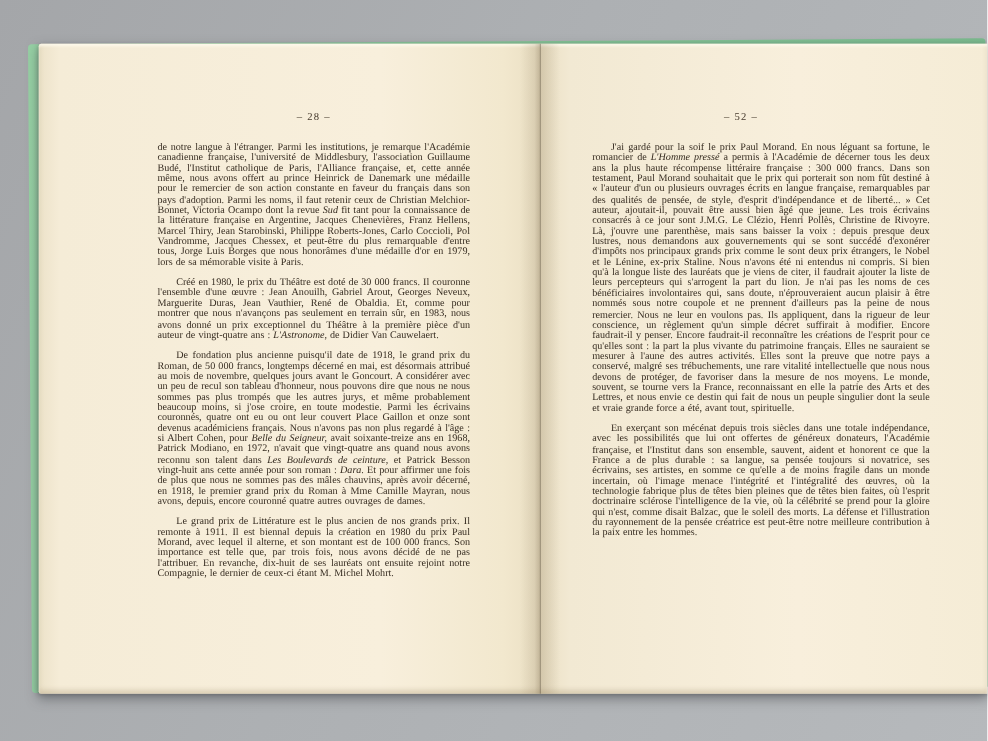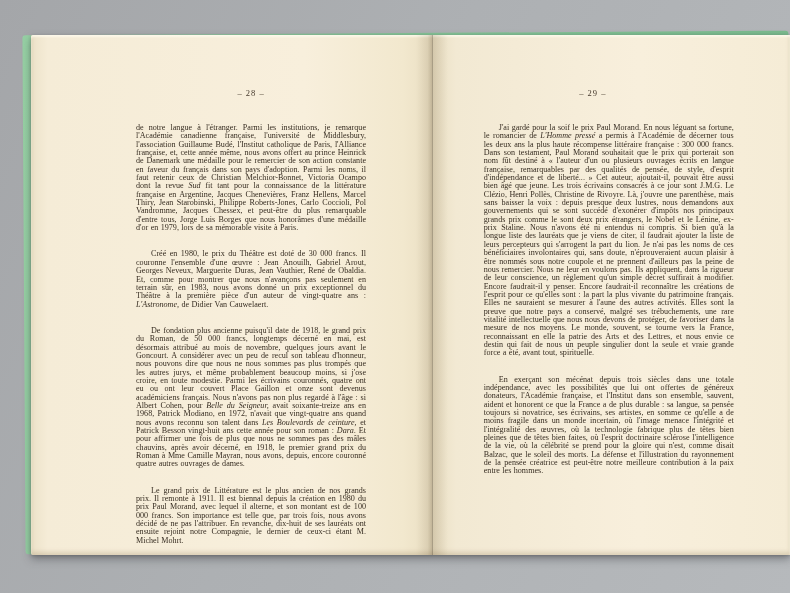--- a/index.html
+++ b/index.html
@@ -52,21 +52,21 @@
   .page-header {
     position:absolute; top:53px; text-align:center;
     font-size:8.5px; line-height:10px; letter-spacing:1px; color:#45392c;
   }
   .page-left  .page-header { left:87px; width:266px; }
   .page-right .page-header { left:18px; width:286px; }
   .text-block { position:absolute; top:71px; color:#362c21; }
   .page-left  .text-block { left:87px; width:266px; }
   .page-right .text-block { left:34px; width:286px; }
   .text-block p {
-    margin:18px; font-size:8.1px; line-height:8.35px;
+    margin:8px; font-size:8.1px; line-height:8.35px;
     text-align:justify; word-spacing:.4px;
   }
   .text-block p + p { margin-top:3px; }
   .text-block p.indent { text-indent:15px; }
 </style>
 </head>
 <body>
 
 <div class="scene">
   <div class="scratch"></div>
@@ -82,21 +82,21 @@
           <p>de notre langue à l'étranger. Parmi les institutions, je remarque l'Académie canadienne française, l'université de Middlesbury, l'association Guillaume Budé, l'Institut catholique de Paris, l'Alliance française, et, cette année même, nous avons offert au prince Heinrick de Danemark une médaille pour le remercier de son action constante en faveur du français dans son pays d'adoption. Parmi les noms, il faut retenir ceux de Christian Melchior-Bonnet, Victoria Ocampo dont la revue <i>Sud</i> fit tant pour la connaissance de la littérature française en Argentine, Jacques Chenevières, Franz Hellens, Marcel Thiry, Jean Starobinski, Philippe Roberts-Jones, Carlo Coccioli, Pol Vandromme, Jacques Chessex, et peut-être du plus remarquable d'entre tous, Jorge Luis Borges que nous honorâmes d'une médaille d'or en 1979, lors de sa mémorable visite à Paris.</p>
           <p class="indent">Créé en 1980, le prix du Théâtre est doté de 30 000 francs. Il couronne l'ensemble d'une œuvre : Jean Anouilh, Gabriel Arout, Georges Neveux, Marguerite Duras, Jean Vauthier, René de Obaldia. Et, comme pour montrer que nous n'avançons pas seulement en terrain sûr, en 1983, nous avons donné un prix exceptionnel du Théâtre à la première pièce d'un auteur de vingt-quatre ans : <i>L'Astronome,</i> de Didier Van Cauwelaert.</p>
           <p class="indent">De fondation plus ancienne puisqu'il date de 1918, le grand prix du Roman, de 50 000 francs, longtemps décerné en mai, est désormais attribué au mois de novembre, quelques jours avant le Goncourt. A considérer avec un peu de recul son tableau d'honneur, nous pouvons dire que nous ne nous sommes pas plus trompés que les autres jurys, et même probablement beaucoup moins, si j'ose croire, en toute modestie. Parmi les écrivains couronnés, quatre ont eu ou ont leur couvert Place Gaillon et onze sont devenus académiciens français. Nous n'avons pas non plus regardé à l'âge : si Albert Cohen, pour <i>Belle du Seigneur,</i> avait soixante-treize ans en 1968, Patrick Modiano, en 1972, n'avait que vingt-quatre ans quand nous avons reconnu son talent dans <i>Les Boulevards de ceinture,</i> et Patrick Besson vingt-huit ans cette année pour son roman : <i>Dara.</i> Et pour affirmer une fois de plus que nous ne sommes pas des mâles chauvins, après avoir décerné, en 1918, le premier grand prix du Roman à Mme Camille Mayran, nous avons, depuis, encore couronné quatre autres ouvrages de dames.</p>
           <p class="indent">Le grand prix de Littérature est le plus ancien de nos grands prix. Il remonte à 1911. Il est biennal depuis la création en 1980 du prix Paul Morand, avec lequel il alterne, et son montant est de 100 000 francs. Son importance est telle que, par trois fois, nous avons décidé de ne pas l'attribuer. En revanche, dix-huit de ses lauréats ont ensuite rejoint notre Compagnie, le dernier de ceux-ci étant M. Michel Mohrt.</p>
         </div>
       </div>
 
       <div class="gutter"></div>
 
       <div class="page page-right">
-        <div class="page-header">– 29 –</div>
+        <div class="page-header">– 52 –</div>
         <div class="text-block">
           <p class="indent">J'ai gardé pour la soif le prix Paul Morand. En nous léguant sa fortune, le romancier de <i>L'Homme pressé</i> a permis à l'Académie de décerner tous les deux ans la plus haute récompense littéraire française : 300 000 francs. Dans son testament, Paul Morand souhaitait que le prix qui porterait son nom fût destiné à « l'auteur d'un ou plusieurs ouvrages écrits en langue française, remarquables par des qualités de pensée, de style, d'esprit d'indépendance et de liberté... » Cet auteur, ajoutait-il, pouvait être aussi bien âgé que jeune. Les trois écrivains consacrés à ce jour sont J.M.G. Le Clézio, Henri Pollès, Christine de Rivoyre. Là, j'ouvre une parenthèse, mais sans baisser la voix : depuis presque deux lustres, nous demandons aux gouvernements qui se sont succédé d'exonérer d'impôts nos principaux grands prix comme le sont deux prix étrangers, le Nobel et le Lénine, ex-prix Staline. Nous n'avons été ni entendus ni compris. Si bien qu'à la longue liste des lauréats que je viens de citer, il faudrait ajouter la liste de leurs percepteurs qui s'arrogent la part du lion. Je n'ai pas les noms de ces bénéficiaires involontaires qui, sans doute, n'éprouveraient aucun plaisir à être nommés sous notre coupole et ne prennent d'ailleurs pas la peine de nous remercier. Nous ne leur en voulons pas. Ils appliquent, dans la rigueur de leur conscience, un règlement qu'un simple décret suffirait à modifier. Encore faudrait-il y penser. Encore faudrait-il reconnaître les créations de l'esprit pour ce qu'elles sont : la part la plus vivante du patrimoine français. Elles ne sauraient se mesurer à l'aune des autres activités. Elles sont la preuve que notre pays a conservé, malgré ses trébuchements, une rare vitalité intellectuelle que nous nous devons de protéger, de favoriser dans la mesure de nos moyens. Le monde, souvent, se tourne vers la France, reconnaissant en elle la patrie des Arts et des Lettres, et nous envie ce destin qui fait de nous un peuple singulier dont la seule et vraie grande force a été, avant tout, spirituelle.</p>
           <p class="indent">En exerçant son mécénat depuis trois siècles dans une totale indépendance, avec les possibilités que lui ont offertes de généreux donateurs, l'Académie française, et l'Institut dans son ensemble, sauvent, aident et honorent ce que la France a de plus durable : sa langue, sa pensée toujours si novatrice, ses écrivains, ses artistes, en somme ce qu'elle a de moins fragile dans un monde incertain, où l'image menace l'intégrité et l'intégralité des œuvres, où la technologie fabrique plus de têtes bien pleines que de têtes bien faites, où l'esprit doctrinaire sclérose l'intelligence de la vie, où la célébrité se prend pour la gloire qui n'est, comme disait Balzac, que le soleil des morts. La défense et l'illustration du rayonnement de la pensée créatrice est peut-être notre meilleure contribution à la paix entre les hommes.</p>
         </div>
       </div>
 
     </div>
   </div>
 </div>
 

